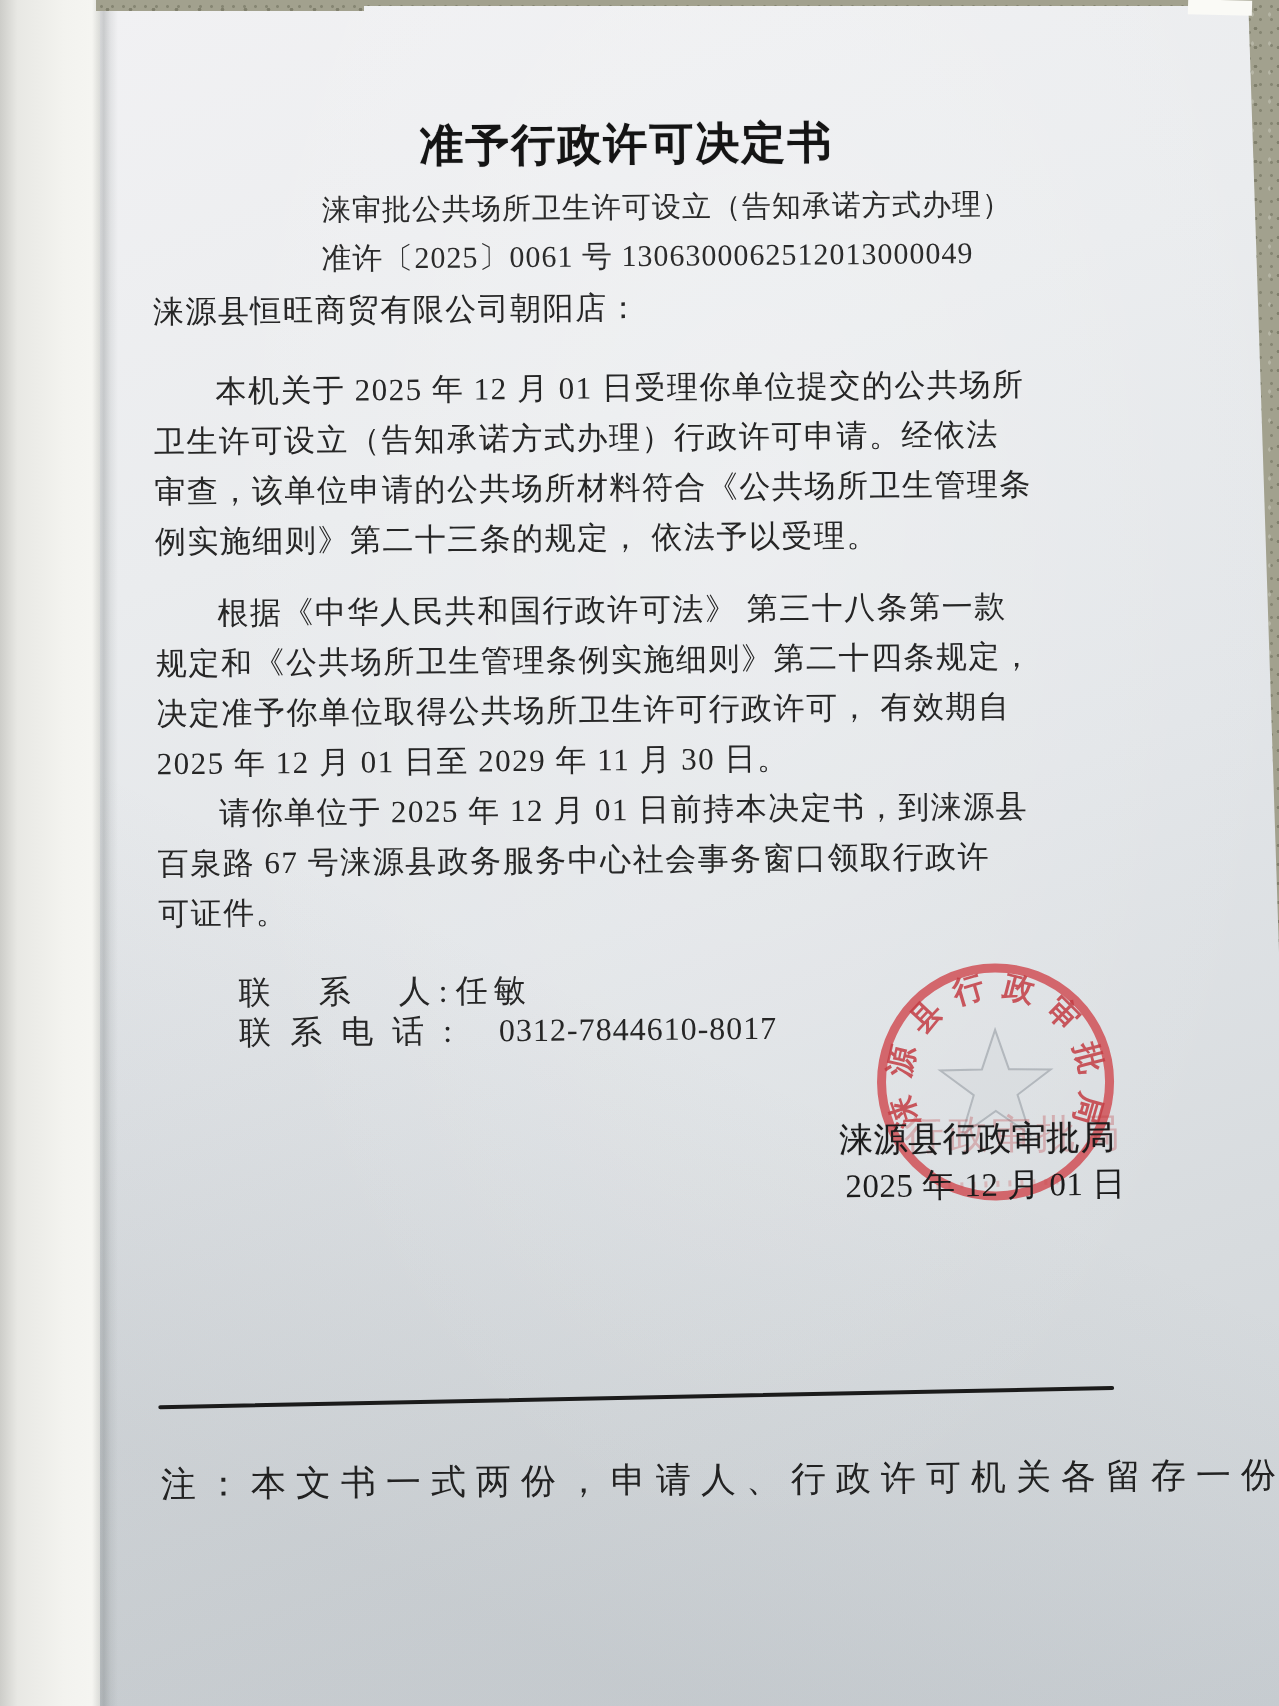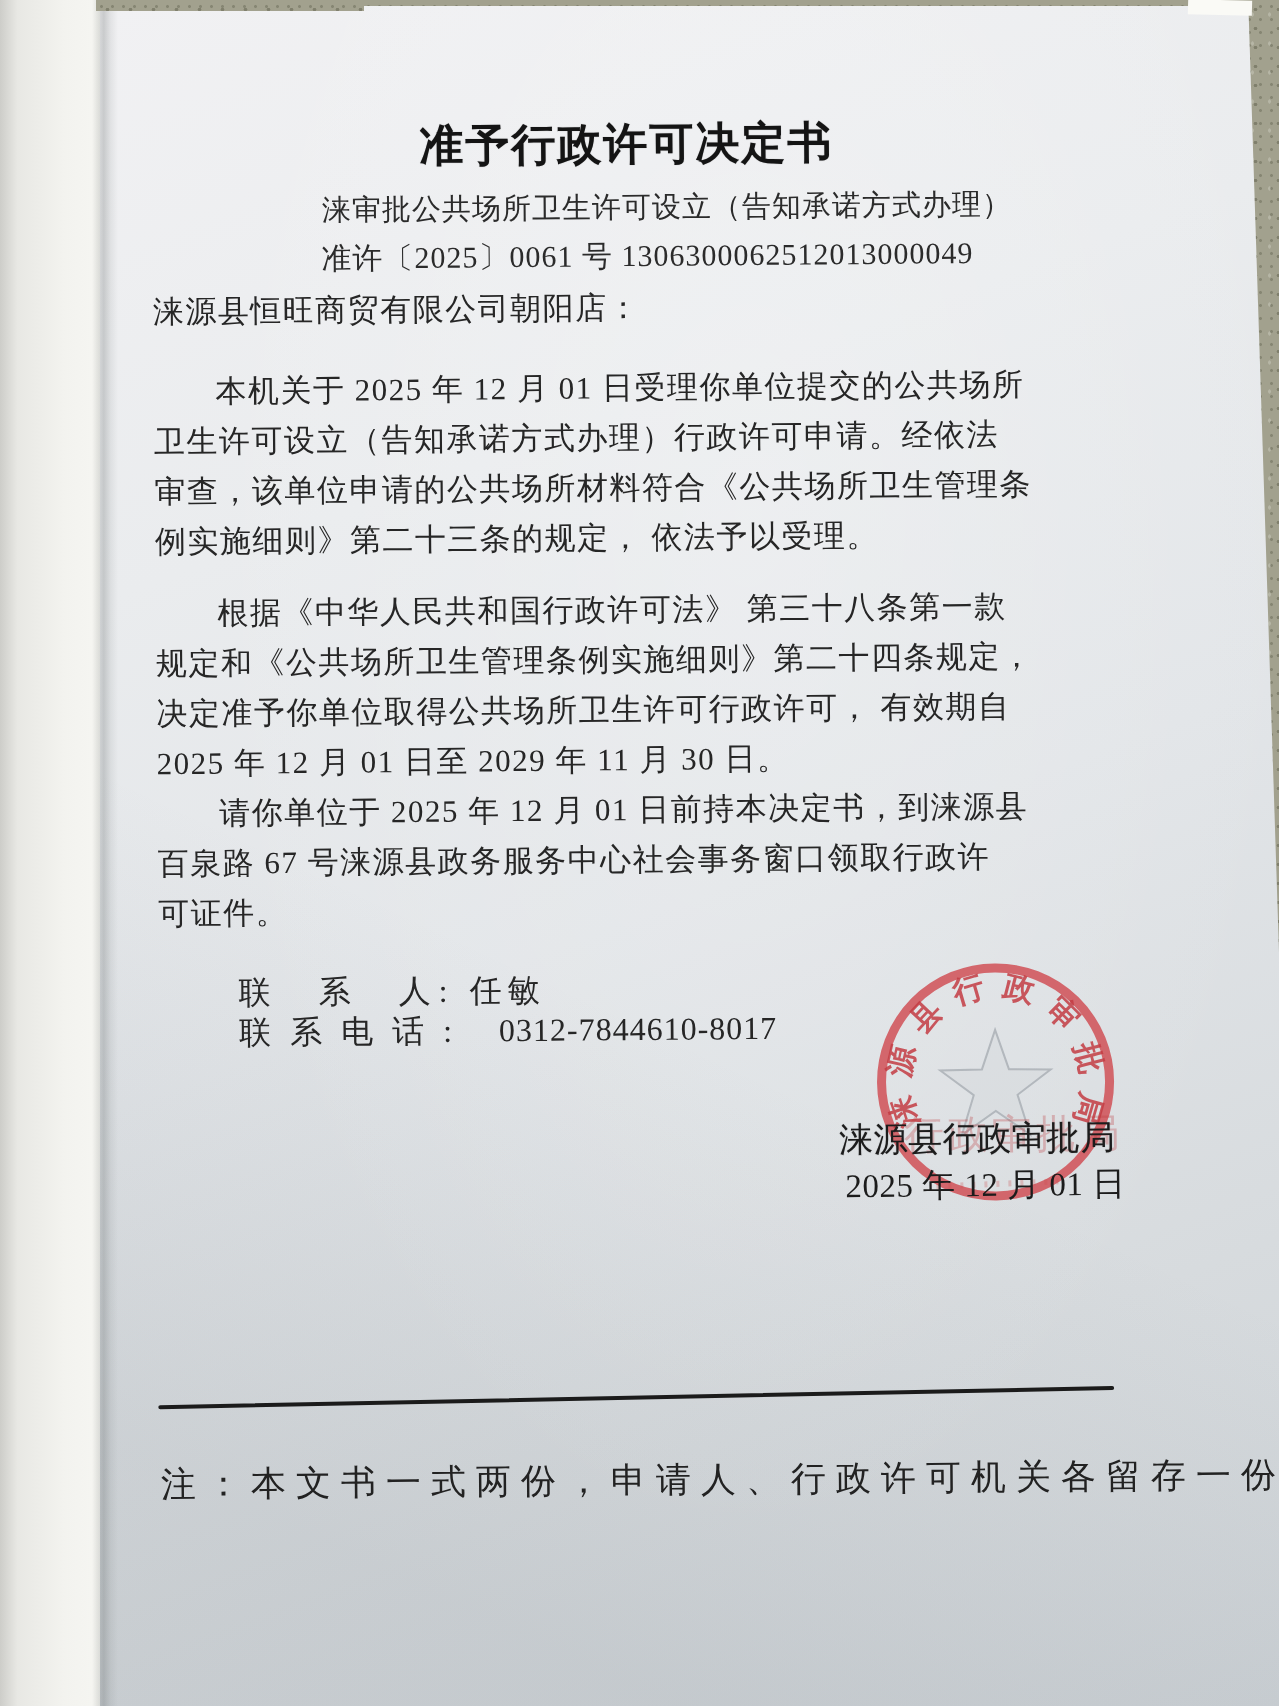--- a/index.html
+++ b/index.html
@@ -70,21 +70,21 @@
   }
   .addressee{margin-top:10px;font-size:31px;letter-spacing:1.5px;}
   .para{font-size:31px;line-height:50px;letter-spacing:1.5px;}
   .para .ind{text-indent:2em;}
   .p1{margin-top:34px;}
   .p2{margin-top:22px;}
   .p3{margin-top:0;}
   .contact{margin:34px 0 0 80px;font-size:32px;line-height:40px;}
   .contact .row{white-space:nowrap;}
   .person-label{letter-spacing:8px;}
-  .person-name{margin-left:14px;letter-spacing:6px;}
+  .person-name{letter-spacing:6px;}
   .phone-label{letter-spacing:19px;}
   .phone-number{margin-left:28px;letter-spacing:1px;}
   .seal{position:absolute;left:858px;top:950px;width:260px;height:272px;}
   .authority{
     position:absolute;left:831px;top:1120px;width:300px;
     font-size:34px;letter-spacing:0.5px;color:#1c1c1c;white-space:nowrap;
     text-shadow:0 0 1px rgba(20,20,20,.4);
   }
   .issue-date{
     position:absolute;left:837px;top:1167px;width:300px;

